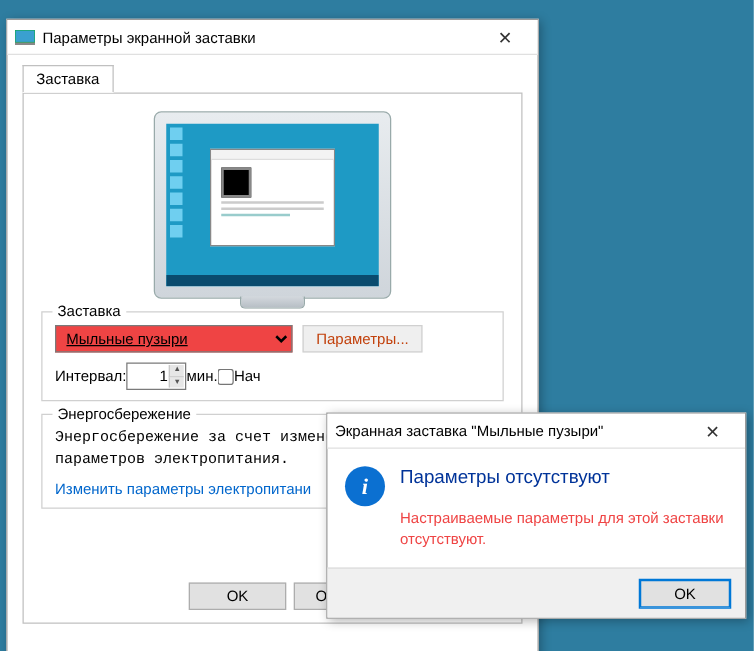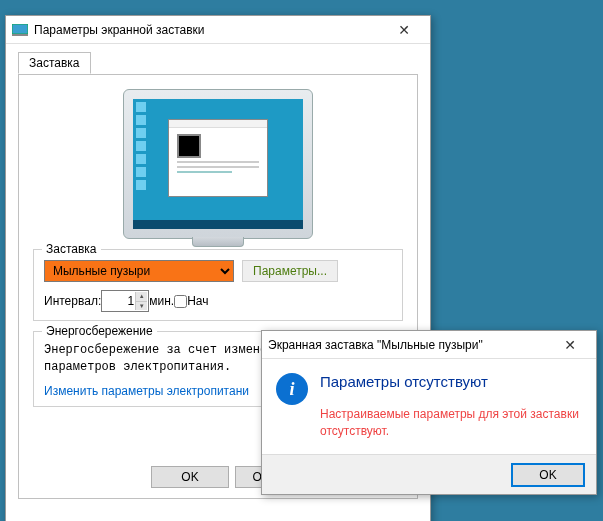--- a/index.html
+++ b/index.html
@@ -27,23 +27,23 @@
 .mini-win { position:absolute; left:35px; top:20px; width:100px; height:78px; background:#fff; border:1px solid #888; }
 .mini-win .mw-top { height:8px; background:#f3f3f3; border-bottom:1px solid #ddd; }
 .mini-win .mw-box { margin:6px 0 3px 8px; width:24px; height:24px; background:#000; border:2px solid #888; }
 .mini-win .mw-line { margin:3px 8px; height:2px; background:#ccc; }
 .mini-win .mw-line.short { width:55px; background:#9cc; }
 
 .groupbox { border: 1px solid #d0d0d0; padding: 10px 10px 8px; margin-top: 10px; position: relative; }
 .grouplabel { position: absolute; top: -8px; left: 8px; background: #fff; padding: 0 4px; color: #000; font-size: 12px; }
 
 .row { display: flex; align-items: center; gap: 8px; margin-bottom: 8px; }
-select.combo { width: 190px; height: 22px; border: 1px solid #7a7a7a; background: #f97316; padding: 0 4px; font-size: 12px; }
+select.combo { width: 190px; height: 22px; border: 1px solid #7a7a7a; background: #ef4444; padding: 0 4px; font-size: 12px; text-decoration: underline; }
 .btn { height: 22px; min-width: 82px; padding: 0 10px; border: 1px solid #adadad; background: #e1e1e1; color: #000; font-size: 12px; cursor: default; }
-.btn.disabled { color: #4d7c0f; background: #efefef; border-color: #d0d0d0; }
+.btn.disabled { color: #c2410c; background: #efefef; border-color: #d0d0d0; }
 .row-int { display:flex; align-items:center; gap:0; }
 .spin { width:48px; height:22px; border:1px solid #7a7a7a; display:flex; align-items:center; justify-content:flex-end; padding-right:14px; position:relative; background:#fff; }
 .spin .arrows { position:absolute; right:1px; top:1px; bottom:1px; width:12px; display:flex; flex-direction:column; }
 .spin .arrows span { flex:1; background:#e6e6e6; border-left:1px solid #c8c8c8; display:flex; align-items:center; justify-content:center; font-size:6px; color:#555; }
 .spin .arrows span:first-child { border-bottom:1px solid #c8c8c8; }
 input[type=checkbox] { width:13px; height:13px; }
 
 .grouptext { font-size:12px; color:#000; line-height:1.4;font-family:Liberation Mono, monospace; }
 .link { color:#0066cc; cursor:pointer; }
 

